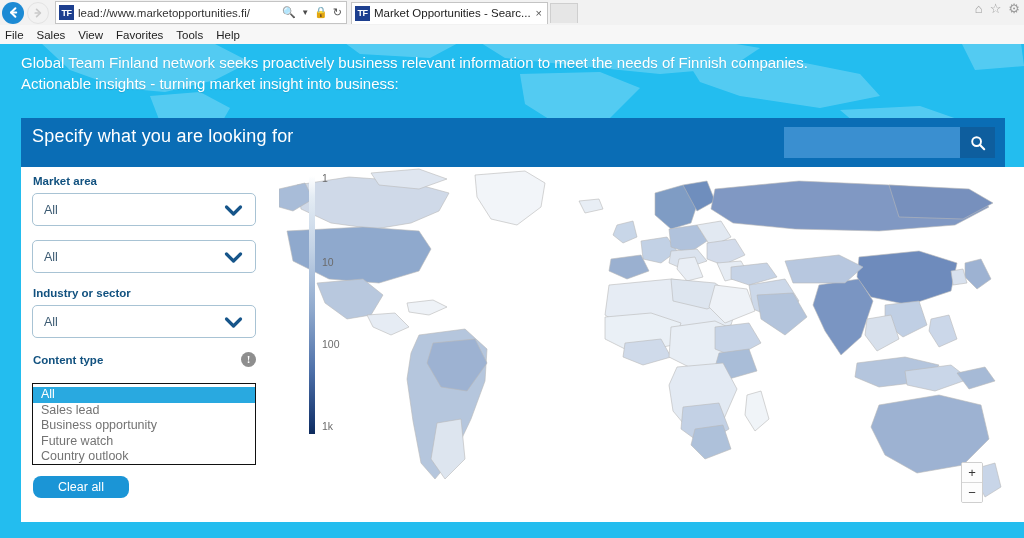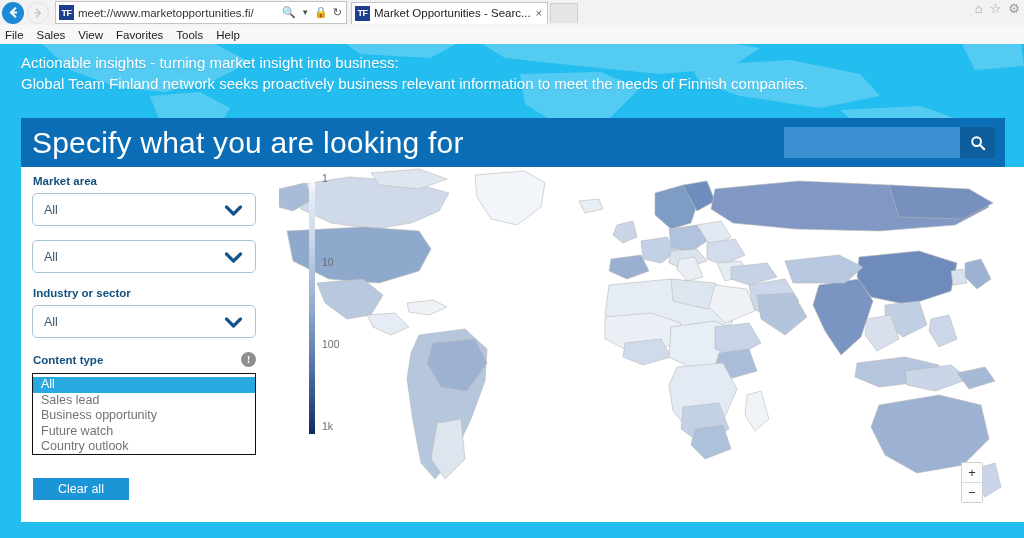--- a/index.html
+++ b/index.html
@@ -32,41 +32,41 @@
 
   
   .banner{position:absolute;left:0;top:44px;width:1024px;height:74px;background:#23bdef;overflow:hidden;}
   .banner-map{position:absolute;left:0;top:-22px;width:1024px;height:120px;opacity:.22;}
   .banner-text{position:absolute;left:21px;top:8px;right:20px;}
   .banner-line{color:#ffffff;font-size:15px;line-height:21px;text-shadow:0 1px 1px rgba(0,0,0,.12);}
 
   
   .panel{position:absolute;left:21px;top:118px;width:984px;height:404px;background:#fff;}
   .panel-head{position:absolute;left:0;top:0;width:984px;height:49px;background:#0a6db5;}
-  .panel-title{position:absolute;left:11px;top:8px;color:#fff;font-size:30px;font-weight:400;letter-spacing:.2px;}
+  .panel-title{position:absolute;left:11px;top:8px;color:#fff;font-size:18px;font-weight:400;letter-spacing:.2px;}
   .search-wrap{position:absolute;right:10px;top:9px;display:flex;height:31px;}
   .search-input{width:176px;height:31px;background:#3a8fd0;border:none;outline:none;box-sizing:border-box;padding:0 8px;color:#fff;font-size:13px;font-family:"Liberation Sans",sans-serif;}
   .search-input::placeholder{color:#cfe4f5;}
   .search-btn{width:35px;height:31px;background:#0e5e9e;border:none;display:flex;align-items:center;justify-content:center;cursor:pointer;}
 
   .panel-body{position:absolute;left:0;top:49px;width:984px;height:355px;background:#fff;padding-left:40px;}
 
   
   .filters{position:absolute;left:11px;top:8px;width:240px;}
   .f-label{font-size:11.5px;font-weight:bold;color:#11517f;margin:0 0 6px 1px;}
   .f-block{margin-bottom:14px;position:relative;}
   .f-select{position:relative;width:224px;height:33px;border:1px solid #a8c3d4;border-radius:5px;background:#fff;box-sizing:border-box;display:flex;align-items:center;cursor:pointer;}
   .f-select-val{font-size:12.5px;color:#3b5a72;padding-left:11px;}
   .chev{position:absolute;right:12px;top:10px;}
-  .label-row{display:flex;align-items:center;width:224px;justify-content:space-between;margin-bottom:6px;}
+  .label-row{display:flex;align-items:center;width:224px;justify-content:space-between;margin-bottom:16px;}
   .info-icon{width:15px;height:15px;border-radius:50%;background:#8e8e8e;color:#fff;font-size:11px;font-weight:bold;display:flex;align-items:center;justify-content:center;line-height:1;cursor:pointer;font-family:"Liberation Serif",serif;}
   .listbox{width:224px;height:82px;border:1px solid #111;background:#fff;box-sizing:border-box;padding:3px 0 0 0;overflow:hidden;}
   .lb-opt{font-size:12.5px;color:#737373;line-height:15.5px;padding-left:8px;cursor:pointer;white-space:nowrap;}
   .lb-opt.sel{background:#29a9e0;color:#fff;}
-  .clear-btn{margin-top:23px;margin-left:1px;width:96px;height:22px;background:#1b95d6;border:none;border-radius:0;color:#fff;font-size:12.5px;cursor:pointer;font-family:"Liberation Sans",sans-serif;}
+  .clear-btn{margin-top:11px;margin-left:1px;width:96px;height:22px;background:#1b95d6;border:none;border-radius:8px;color:#fff;font-size:12.5px;cursor:pointer;font-family:"Liberation Sans",sans-serif;}
 
   
   .map-area{position:absolute;left:258px;top:0;width:726px;height:355px;background:#fff;overflow:hidden;}
   .legend{position:absolute;left:30px;top:7px;width:60px;height:270px;}
   .legend-bar{position:absolute;left:0;top:2px;width:6px;height:258px;background:linear-gradient(to bottom,#ffffff 0%,#e4ecf4 8%,#c3d3e6 28%,#8fa9cd 52%,#4c6fa8 76%,#17376f 96%,#0d2a5c 100%);}
   .legend-lbl{position:absolute;left:13px;font-size:10.5px;color:#6b6b6b;}
   .map-svg{position:absolute;left:0;top:0;width:726px;height:355px;}
   .zoom-ctrl{position:absolute;right:22px;bottom:19px;width:20px;border:1px solid #cfcfcf;background:#fff;border-radius:2px;overflow:hidden;}
   .zoom-btn{width:20px;height:19px;display:flex;align-items:center;justify-content:center;font-size:13px;color:#333;cursor:pointer;background:#fdfdfd;}
   .zoom-btn.top{border-bottom:1px solid #d8d8d8;}
@@ -89,21 +89,21 @@
         </svg>
       </div>
       <div class="fwd-btn">
         <svg width="12" height="12" viewBox="0 0 12 12">
           <path d="M4.6 2.3 L8.4 6 L4.6 9.7" stroke="#c9c9c9" stroke-width="1.7" fill="none" stroke-linecap="round" stroke-linejoin="round"></path>
           <path d="M3.3 6 L8.0 6" stroke="#c9c9c9" stroke-width="1.7" stroke-linecap="round"></path>
         </svg>
       </div>
       <div class="addr-wrap">
         <div class="site-badge">TF</div>
-        <div class="addr-url">meet://www.marketopportunities.fi/</div>
+        <div class="addr-url">lead://www.marketopportunities.fi/</div>
         <div class="addr-icons">
           <span class="chr-ico">🔍</span>
           <span class="chr-ico" style="font-size:8px;">▼</span>
           <span class="chr-ico">🔒</span>
           <span class="chr-ico">↻</span>
         </div>
       </div>
       <div class="tab">
         <div class="site-badge">TF</div>
         <div class="tab-title">Market Opportunities - Searc...</div>
@@ -133,22 +133,22 @@
         <path d="M150 74 L200 70 L230 86 L215 112 L180 118 L160 100 Z"></path>
         <path d="M330 10 L420 6 L460 20 L430 36 L360 32 Z"></path>
         <path d="M470 14 L560 10 L640 20 L700 16 L760 26 L730 46 L660 52 L580 44 L505 36 Z"></path>
         <path d="M520 52 L600 50 L640 66 L610 96 L560 104 L525 82 Z"></path>
         <path d="M690 44 L790 38 L860 52 L880 74 L820 86 L740 74 L700 60 Z"></path>
         <path d="M840 88 L920 84 L960 98 L930 114 L866 110 Z"></path>
         <path d="M960 18 L1020 14 L1024 44 L975 48 Z"></path>
       </g>
     </svg>
     <div class="banner-text">
+      <div class="banner-line">Global Team Finland network seeks proactively business relevant information to meet the needs of Finnish companies.</div>
       <div class="banner-line">Actionable insights - turning market insight into business:</div>
-      <div class="banner-line">Global Team Finland network seeks proactively business relevant information to meet the needs of Finnish companies.</div>
     </div>
   </div>
 
   <div class="panel-left-strip"></div>
   <div class="panel-right-strip"></div>
   <div class="bottom-strip"></div>
 
   <div class="panel">
     <div class="panel-head">
       <div class="panel-title">Specify what you are looking for</div>

